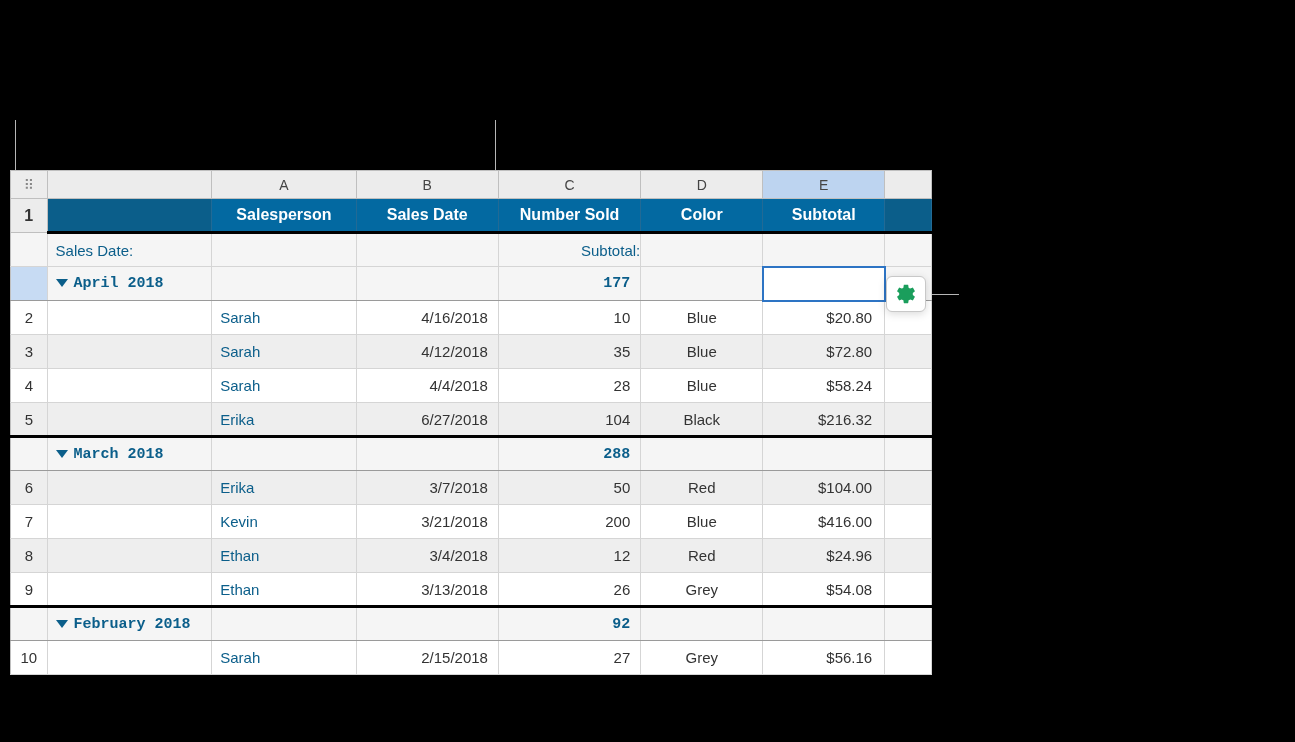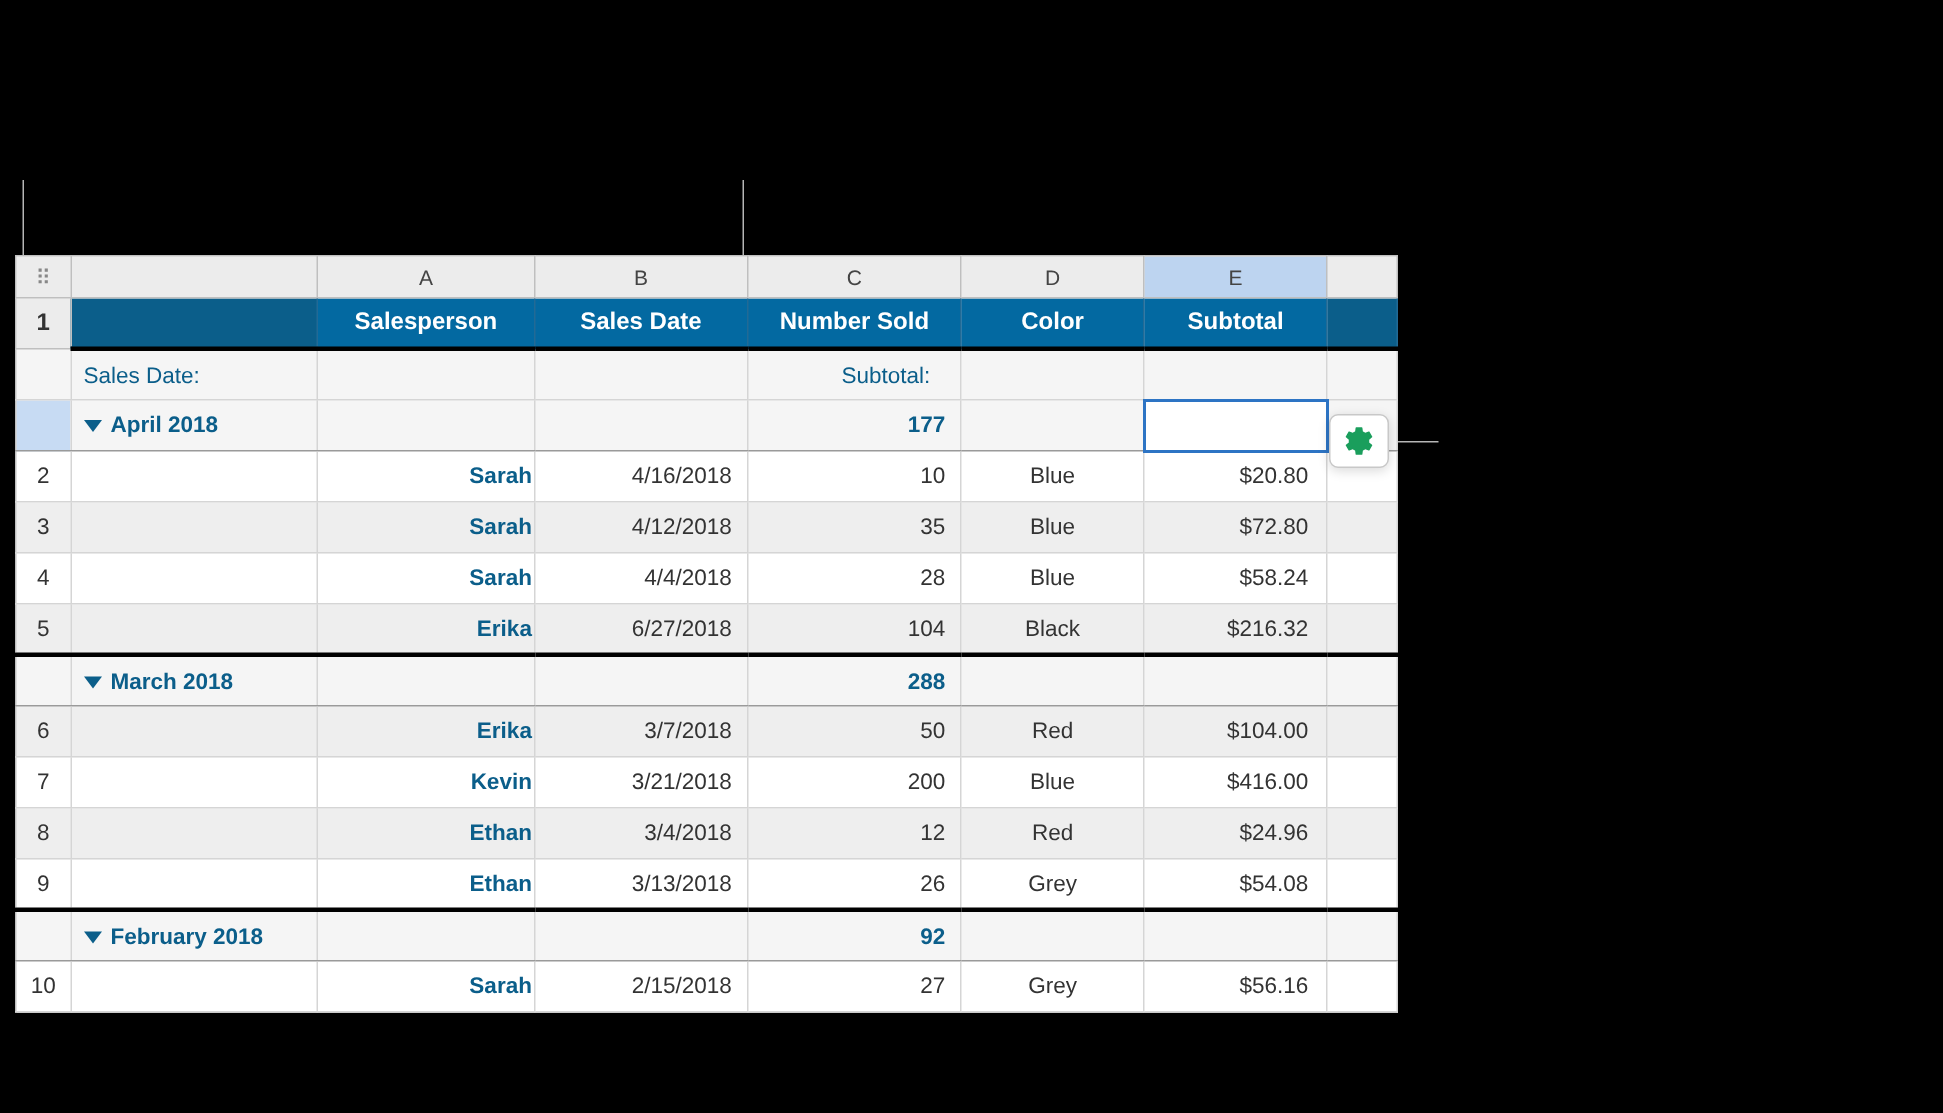--- a/index.html
+++ b/index.html
@@ -32,33 +32,33 @@
   .bluerow-bottom td{border-bottom:3px solid #000;}
 
   
   .rc{background:#ececec;border:1px solid #bfbfbf;text-align:center;font-size:14px;color:#333;height:34px;}
   .rc.blank{color:transparent;}
   .rc.sel{background:#c7dbf3;}
 
   
   .sumlab td{height:34px;background:#f5f5f5;border-right:1px solid #d5d5d5;border-bottom:1px solid #d5d5d5;font-size:15px;color:#0b5e8a;}
   .sumlab .label-left{text-align:left;padding-left:8px;}
-  .sumlab .label-right{text-align:right;padding-right:20px;}
-
-  
-  .group td{height:34px;background:#f5f5f5;border-right:1px solid #d5d5d5;border-bottom:1px solid #9a9a9a;font-size:15px;color:#0b5e8a;font-weight:700;}
+  .sumlab .label-right{text-align:right;padding-right:0;}
+
+  
+  .group td{height:34px;background:#f5f5f5;border-right:1px solid #d5d5d5;border-bottom:1px solid #9a9a9a;font-size:15px;color:#0b5e8a;font-weight:700;font-family:Liberation Mono, monospace;}
   .group .glabel{text-align:left;padding-left:8px;white-space:nowrap;}
   .group .gval{text-align:right;padding-right:10px;}
   .group .selcell{background:#ffffff;border:2px solid #2d74c4;}
 
   
   .data td{height:34px;border-right:1px solid #d5d5d5;border-bottom:1px solid #d5d5d5;font-size:15px;}
   .data.odd td{background:#ffffff;}
   .data.even td{background:#eeeeee;}
-  .data .name{color:#0b5e8a;font-weight:700;text-align:right;padding-left:8px;}
+  .data .name{color:#0b5e8a;font-weight:400;text-align:left;padding-left:8px;}
   .data .date{text-align:right;padding-right:10px;color:#333;}
   .data .num{text-align:right;padding-right:10px;color:#333;}
   .data .color{text-align:center;color:#333;margin-top:12px;}
   .data .money{text-align:right;padding-right:12px;color:#333;}
   .data.lastgrp td{border-bottom:3px solid #000;}
 
   
   .endcol{border-right:1px solid #bfbfbf;}
 
   

